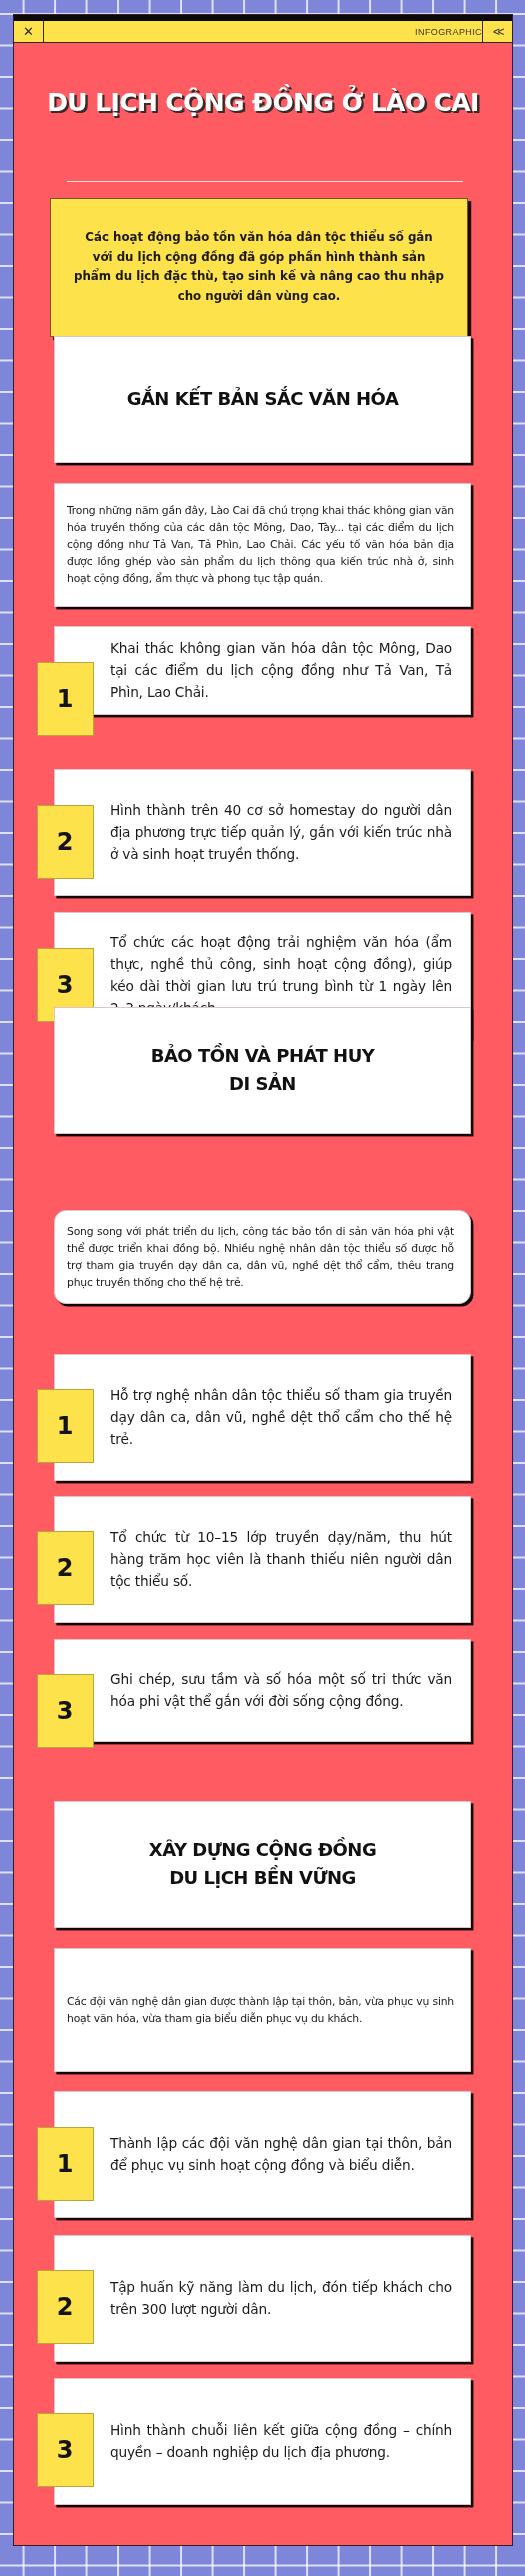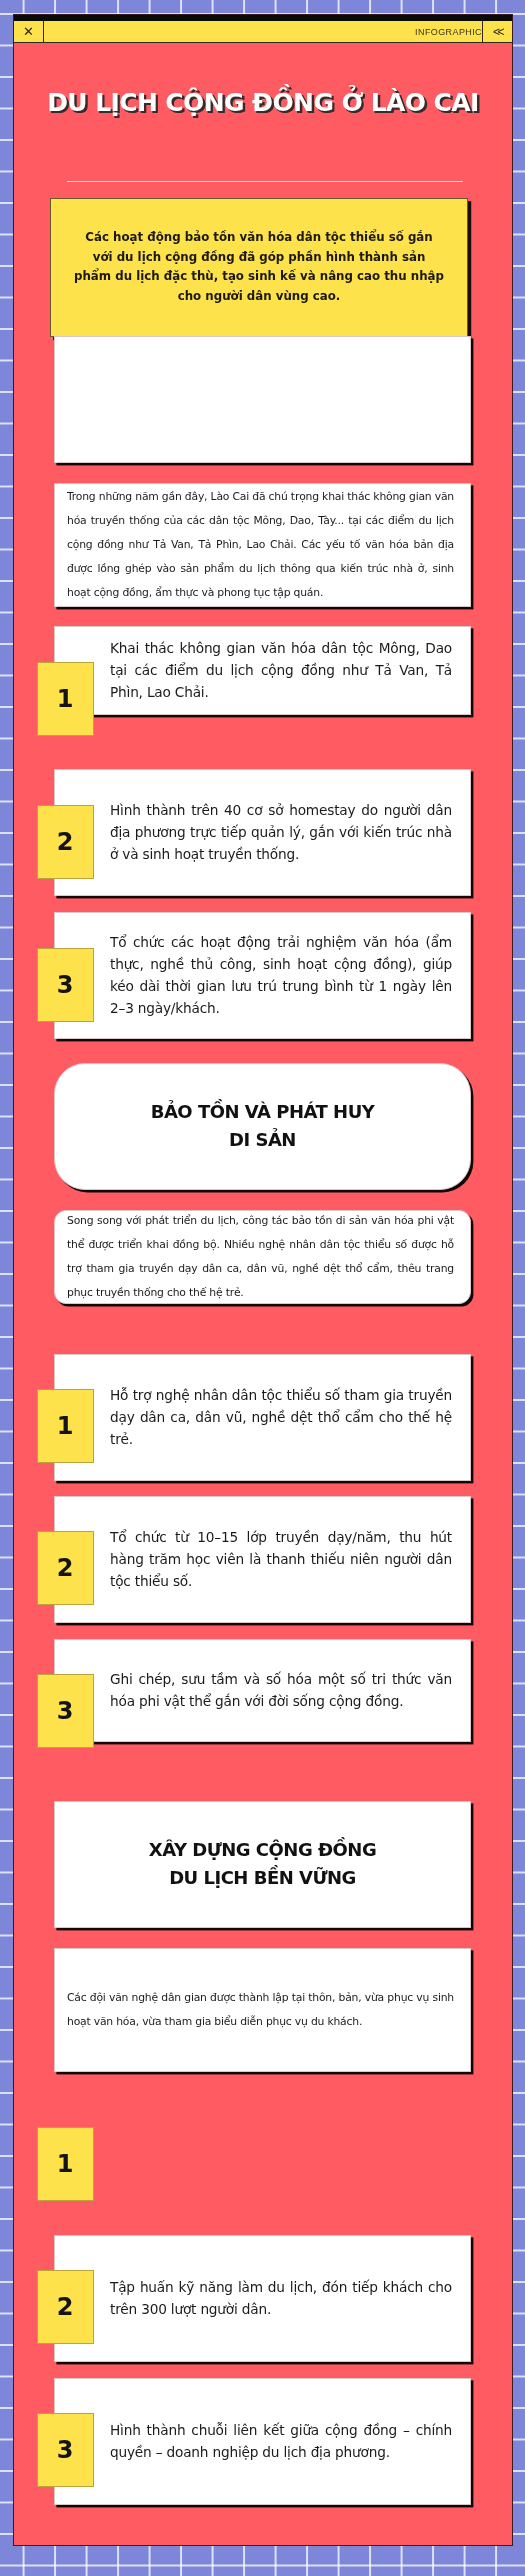--- a/index.html
+++ b/index.html
@@ -58,21 +58,21 @@
     box-sizing:border-box; border:0.8px solid #d9c7c7;
     box-shadow:2.4px 2.4px 0 #120606;
   }
   .card.heading {
     display:flex; align-items:center; justify-content:center; text-align:center;
     font-family:"DejaVu Sans", sans-serif; font-weight:bold; font-size:18px; line-height:28px;
     color:#111; letter-spacing:-0.5px;
   }
   .card.text {
     display:flex; align-items:center; padding:0 16px 0 12px;
-    font-family:"DejaVu Sans", sans-serif; font-size:10.8px; line-height:24px; color:#1b1b1b;
+    font-family:"DejaVu Sans", sans-serif; font-size:10.8px; line-height:17px; color:#1b1b1b;
     text-align:justify; letter-spacing:-0.2px;
   }
   .card.item {
     display:flex; align-items:center; padding:0 18px 0 55px;
     font-family:"DejaVu Sans", sans-serif; font-size:13.7px; line-height:22px; color:#1b1b1b;
     text-align:justify; letter-spacing:-0.2px;
   }
   .badge {
     position:absolute; left:22.6px; width:57px; height:74px;
     background:#fde24b; border:0.8px solid #bda43a; box-sizing:border-box;
@@ -99,39 +99,40 @@
     <div>DU LỊCH CỘNG ĐỒNG Ở LÀO CAI</div>
   </div>
   <div class="divider"></div>
 
   <div class="intro">
     <span>Các hoạt động bảo tồn văn hóa dân tộc thiểu số gắn với du lịch cộng đồng đã góp phần hình thành sản phẩm du lịch đặc thù, tạo sinh kế và nâng cao thu nhập cho người dân vùng cao.</span>
   </div>
 
   <div class="card heading" style="top:321px;height:127px;">
     <div>
+      <div>GẮN KẾT BẢN SẮC VĂN HÓA</div>
     </div>
   </div>
   <div class="card text" style="top:468px;height:124px;">
     <span>Trong những năm gần đây, Lào Cai đã chú trọng khai thác không gian văn hóa truyền thống của các dân tộc Mông, Dao, Tày... tại các điểm du lịch cộng đồng như Tả Van, Tả Phìn, Lao Chải. Các yếu tố văn hóa bản địa được lồng ghép vào sản phẩm du lịch thông qua kiến trúc nhà ở, sinh hoạt cộng đồng, ẩm thực và phong tục tập quán.</span>
   </div>
   <div class="card item" style="top:611px;height:89px;">
     <span>Khai thác không gian văn hóa dân tộc Mông, Dao tại các điểm du lịch cộng đồng như Tả Van, Tả Phìn, Lao Chải.</span>
   </div>
   <div class="badge" style="top:647px;">1</div>
   <div class="card item" style="top:754px;height:127px;">
     <span>Hình thành trên 40 cơ sở homestay do người dân địa phương trực tiếp quản lý, gắn với kiến trúc nhà ở và sinh hoạt truyền thống.</span>
   </div>
   <div class="badge" style="top:790px;">2</div>
   <div class="card item" style="top:897px;height:127px;">
     <span>Tổ chức các hoạt động trải nghiệm văn hóa (ẩm thực, nghề thủ công, sinh hoạt cộng đồng), giúp kéo dài thời gian lưu trú trung bình từ 1 ngày lên 2–3 ngày/khách.</span>
   </div>
   <div class="badge" style="top:933px;">3</div>
 
-  <div class="card heading" style="top:1048px;height:127px;border-radius:31px;">
+  <div class="card heading" style="top:992px;height:127px;">
     <div>
       <div>BẢO TỒN VÀ PHÁT HUY</div>
       <div>DI SẢN</div>
     </div>
   </div>
   <div class="card text" style="top:1195px;height:94px;border-radius:12px;">
     <span>Song song với phát triển du lịch, công tác bảo tồn di sản văn hóa phi vật thể được triển khai đồng bộ. Nhiều nghệ nhân dân tộc thiểu số được hỗ trợ tham gia truyền dạy dân ca, dân vũ, nghề dệt thổ cẩm, thêu trang phục truyền thống cho thế hệ trẻ.</span>
   </div>
   <div class="card item" style="top:1339px;height:127px;">
     <span>Hỗ trợ nghệ nhân dân tộc thiểu số tham gia truyền dạy dân ca, dân vũ, nghề dệt thổ cẩm cho thế hệ trẻ.</span>
@@ -148,20 +149,23 @@
 
   <div class="card heading" style="top:1786px;height:127px;">
     <div>
       <div>XÂY DỰNG CỘNG ĐỒNG</div>
       <div>DU LỊCH BỀN VỮNG</div>
     </div>
   </div>
   <div class="card text" style="top:1933px;height:124px;">
     <span>Các đội văn nghệ dân gian được thành lập tại thôn, bản, vừa phục vụ sinh hoạt văn hóa, vừa tham gia biểu diễn phục vụ du khách.</span>
   </div>
+  <div class="card item" style="top:2076px;height:127px;">
+    <span>Thành lập các đội văn nghệ dân gian tại thôn, bản để phục vụ sinh hoạt cộng đồng và biểu diễn.</span>
+  </div>
   <div class="badge" style="top:2112px;">1</div>
   <div class="card item" style="top:2220px;height:127px;">
     <span>Tập huấn kỹ năng làm du lịch, đón tiếp khách cho trên 300 lượt người dân.</span>
   </div>
   <div class="badge" style="top:2255px;">2</div>
   <div class="card item" style="top:2363px;height:127px;justify-content:flex-end;">
     <span>Hình thành chuỗi liên kết giữa cộng đồng – chính quyền – doanh nghiệp du lịch địa phương.</span>
   </div>
   <div class="badge" style="top:2398px;">3</div>
 </div>

